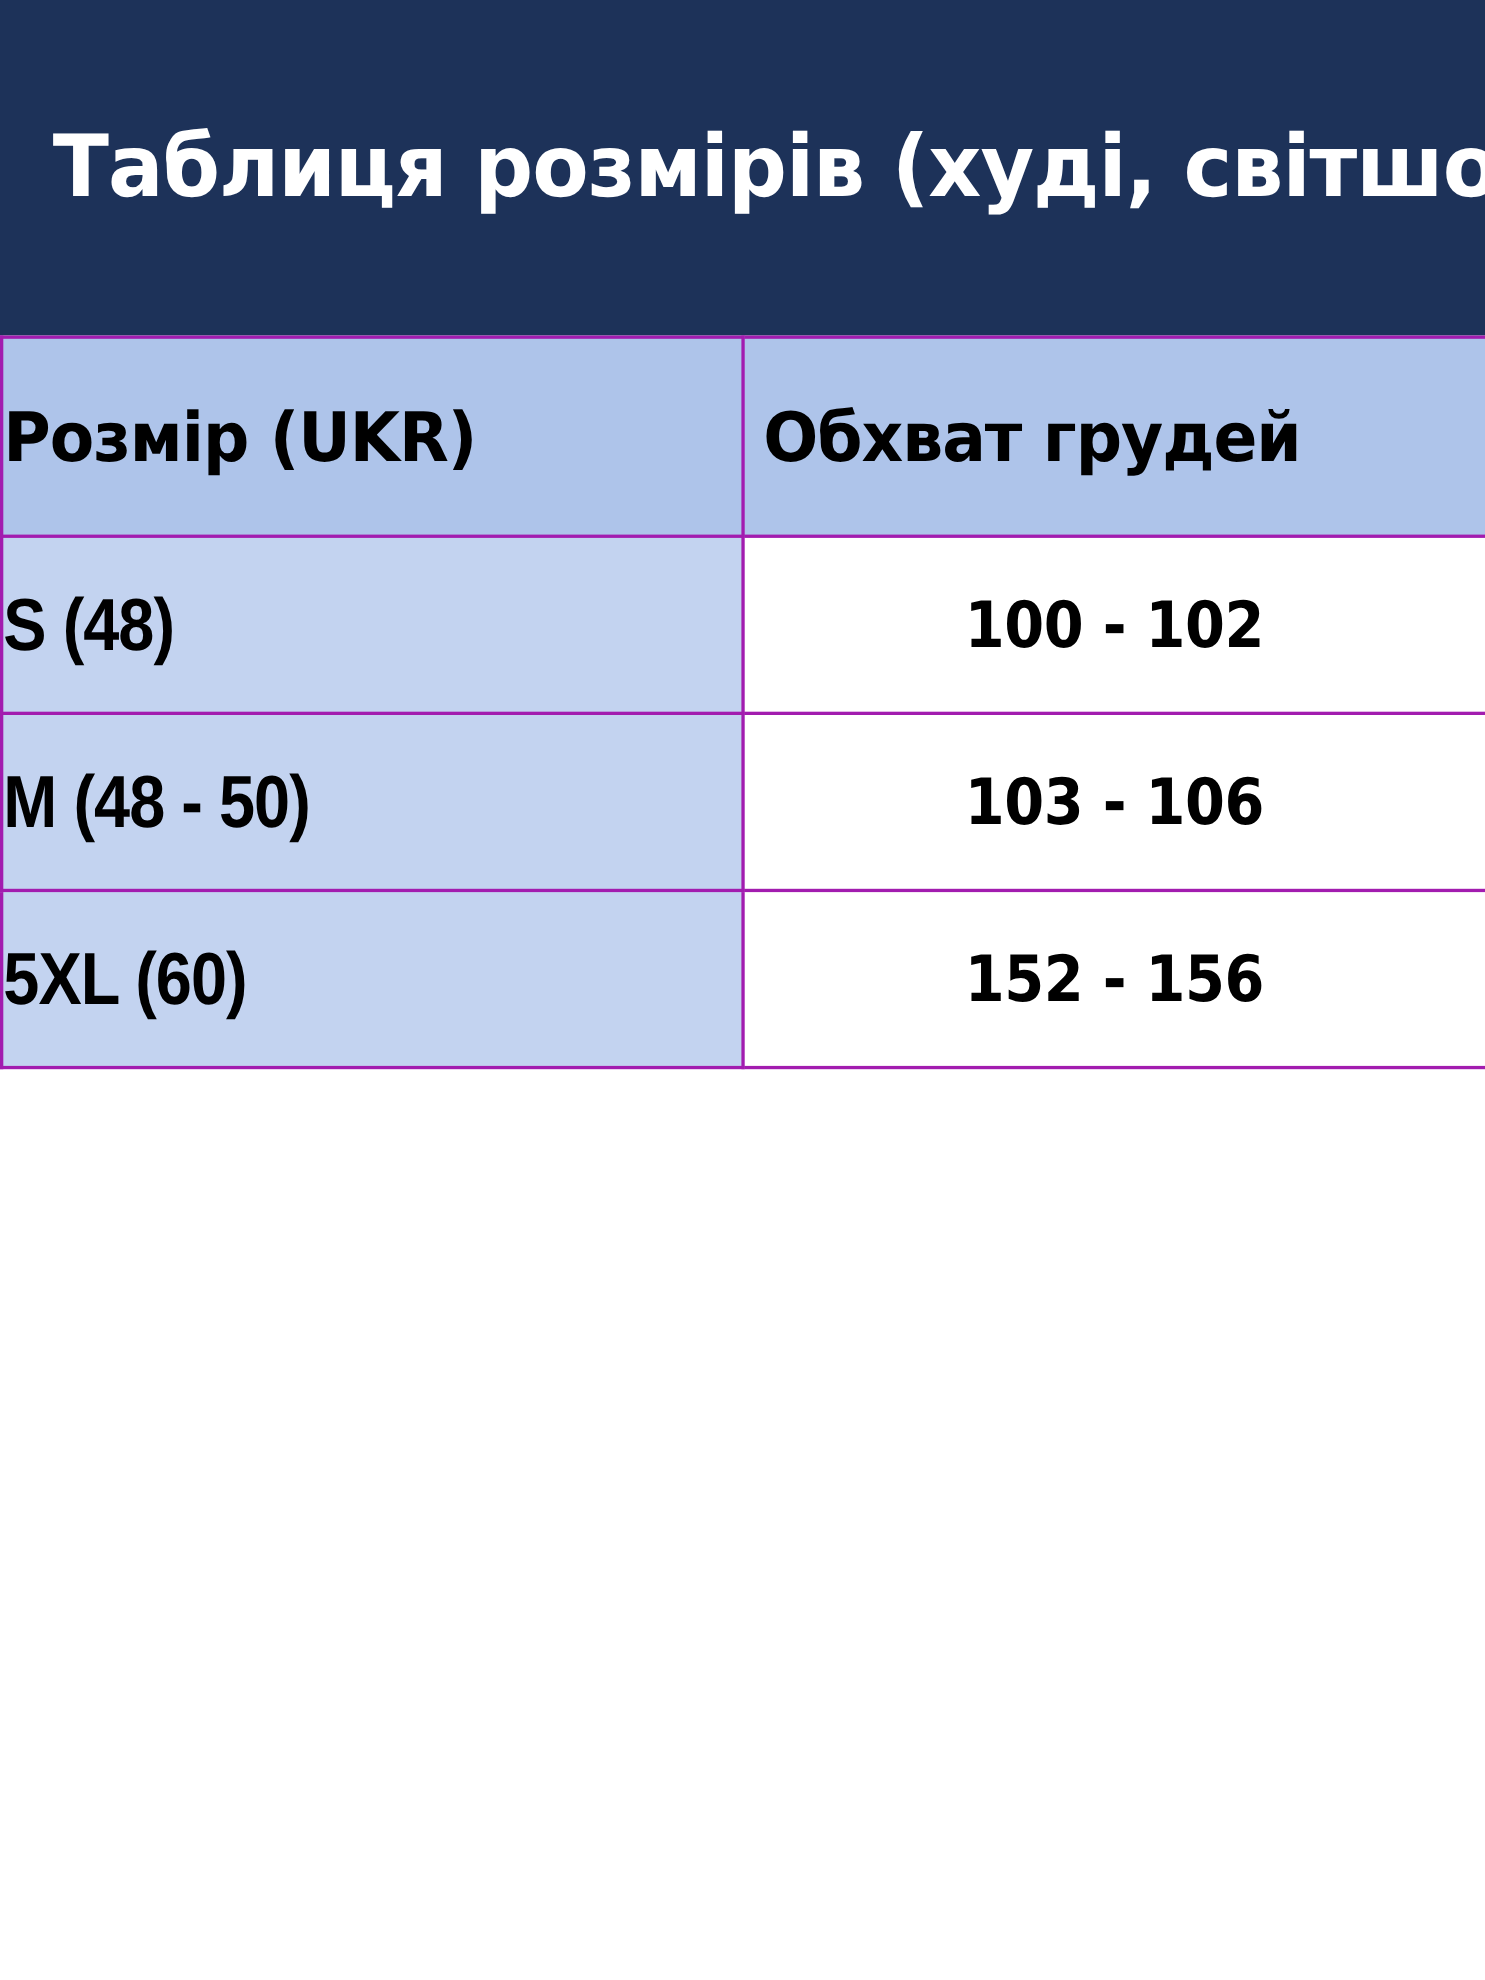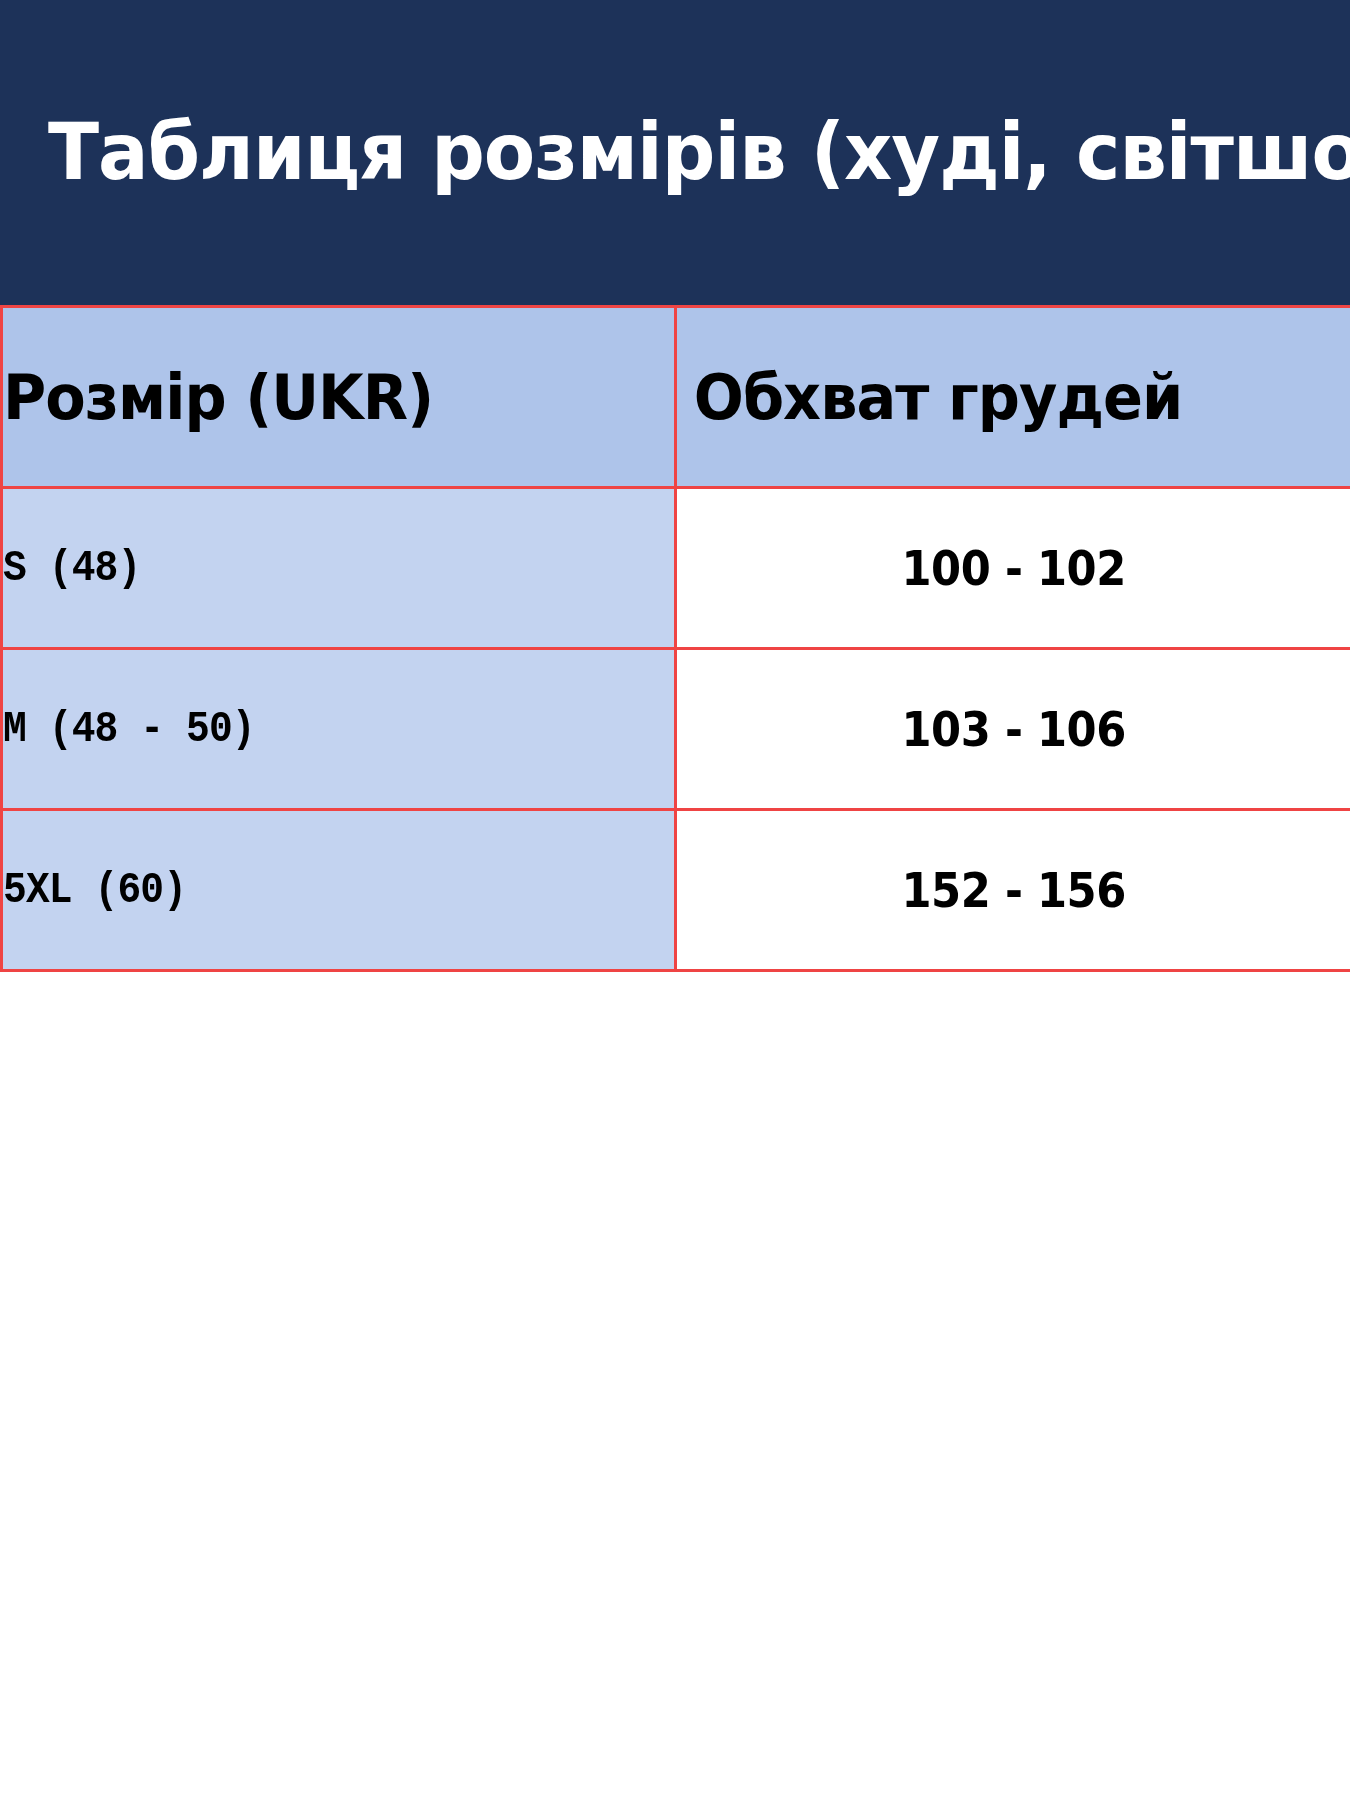--- a/index.html
+++ b/index.html
@@ -48,21 +48,21 @@
   table.size-table {
     border-collapse: collapse;
     width: 1350px;
     table-layout: fixed;
   }
   table.size-table col.c1 { width: 674px; }
   table.size-table col.c2 { width: 676px; }
 
   table.size-table th,
   table.size-table td {
-    border: 3px solid #ef4444;
+    border: 3px solid #a21caf;
     padding: 0;
     margin: 16px;
   }
 
   
   .hdr-cell {
     background: #aec4ea;
     height: 178px;
     vertical-align: middle;
     font-family: "DejaVu Sans", sans-serif;
@@ -88,34 +88,34 @@
     transform-origin: center center;
   }
 
   
   .cell-size {
     background: #c3d3f0;
     height: 158px;
     vertical-align: middle;
     text-align: left;
     padding-left: 20px;
-    font-family: Liberation Mono, monospace;
+    font-family: Liberation Sans, sans-serif;
     font-weight: bold;
-    font-size: 45px;
+    font-size: 67px;
     color: #000000;
     letter-spacing: -1px;
   }
   .cell-chest {
     background: #ffffff;
     height: 158px;
     vertical-align: middle;
     text-align: center;
     font-family: "DejaVu Sans", sans-serif;
     font-weight: bold;
-    font-size: 48px;
+    font-size: 58px;
     color: #000000;
     letter-spacing: -0.5px;
   }
   .cell-inner {
     display: inline-block;
     transform: scaleX(0.88);
     transform-origin: left center;
     white-space: nowrap;
   }
   .cell-chest .cell-inner {

